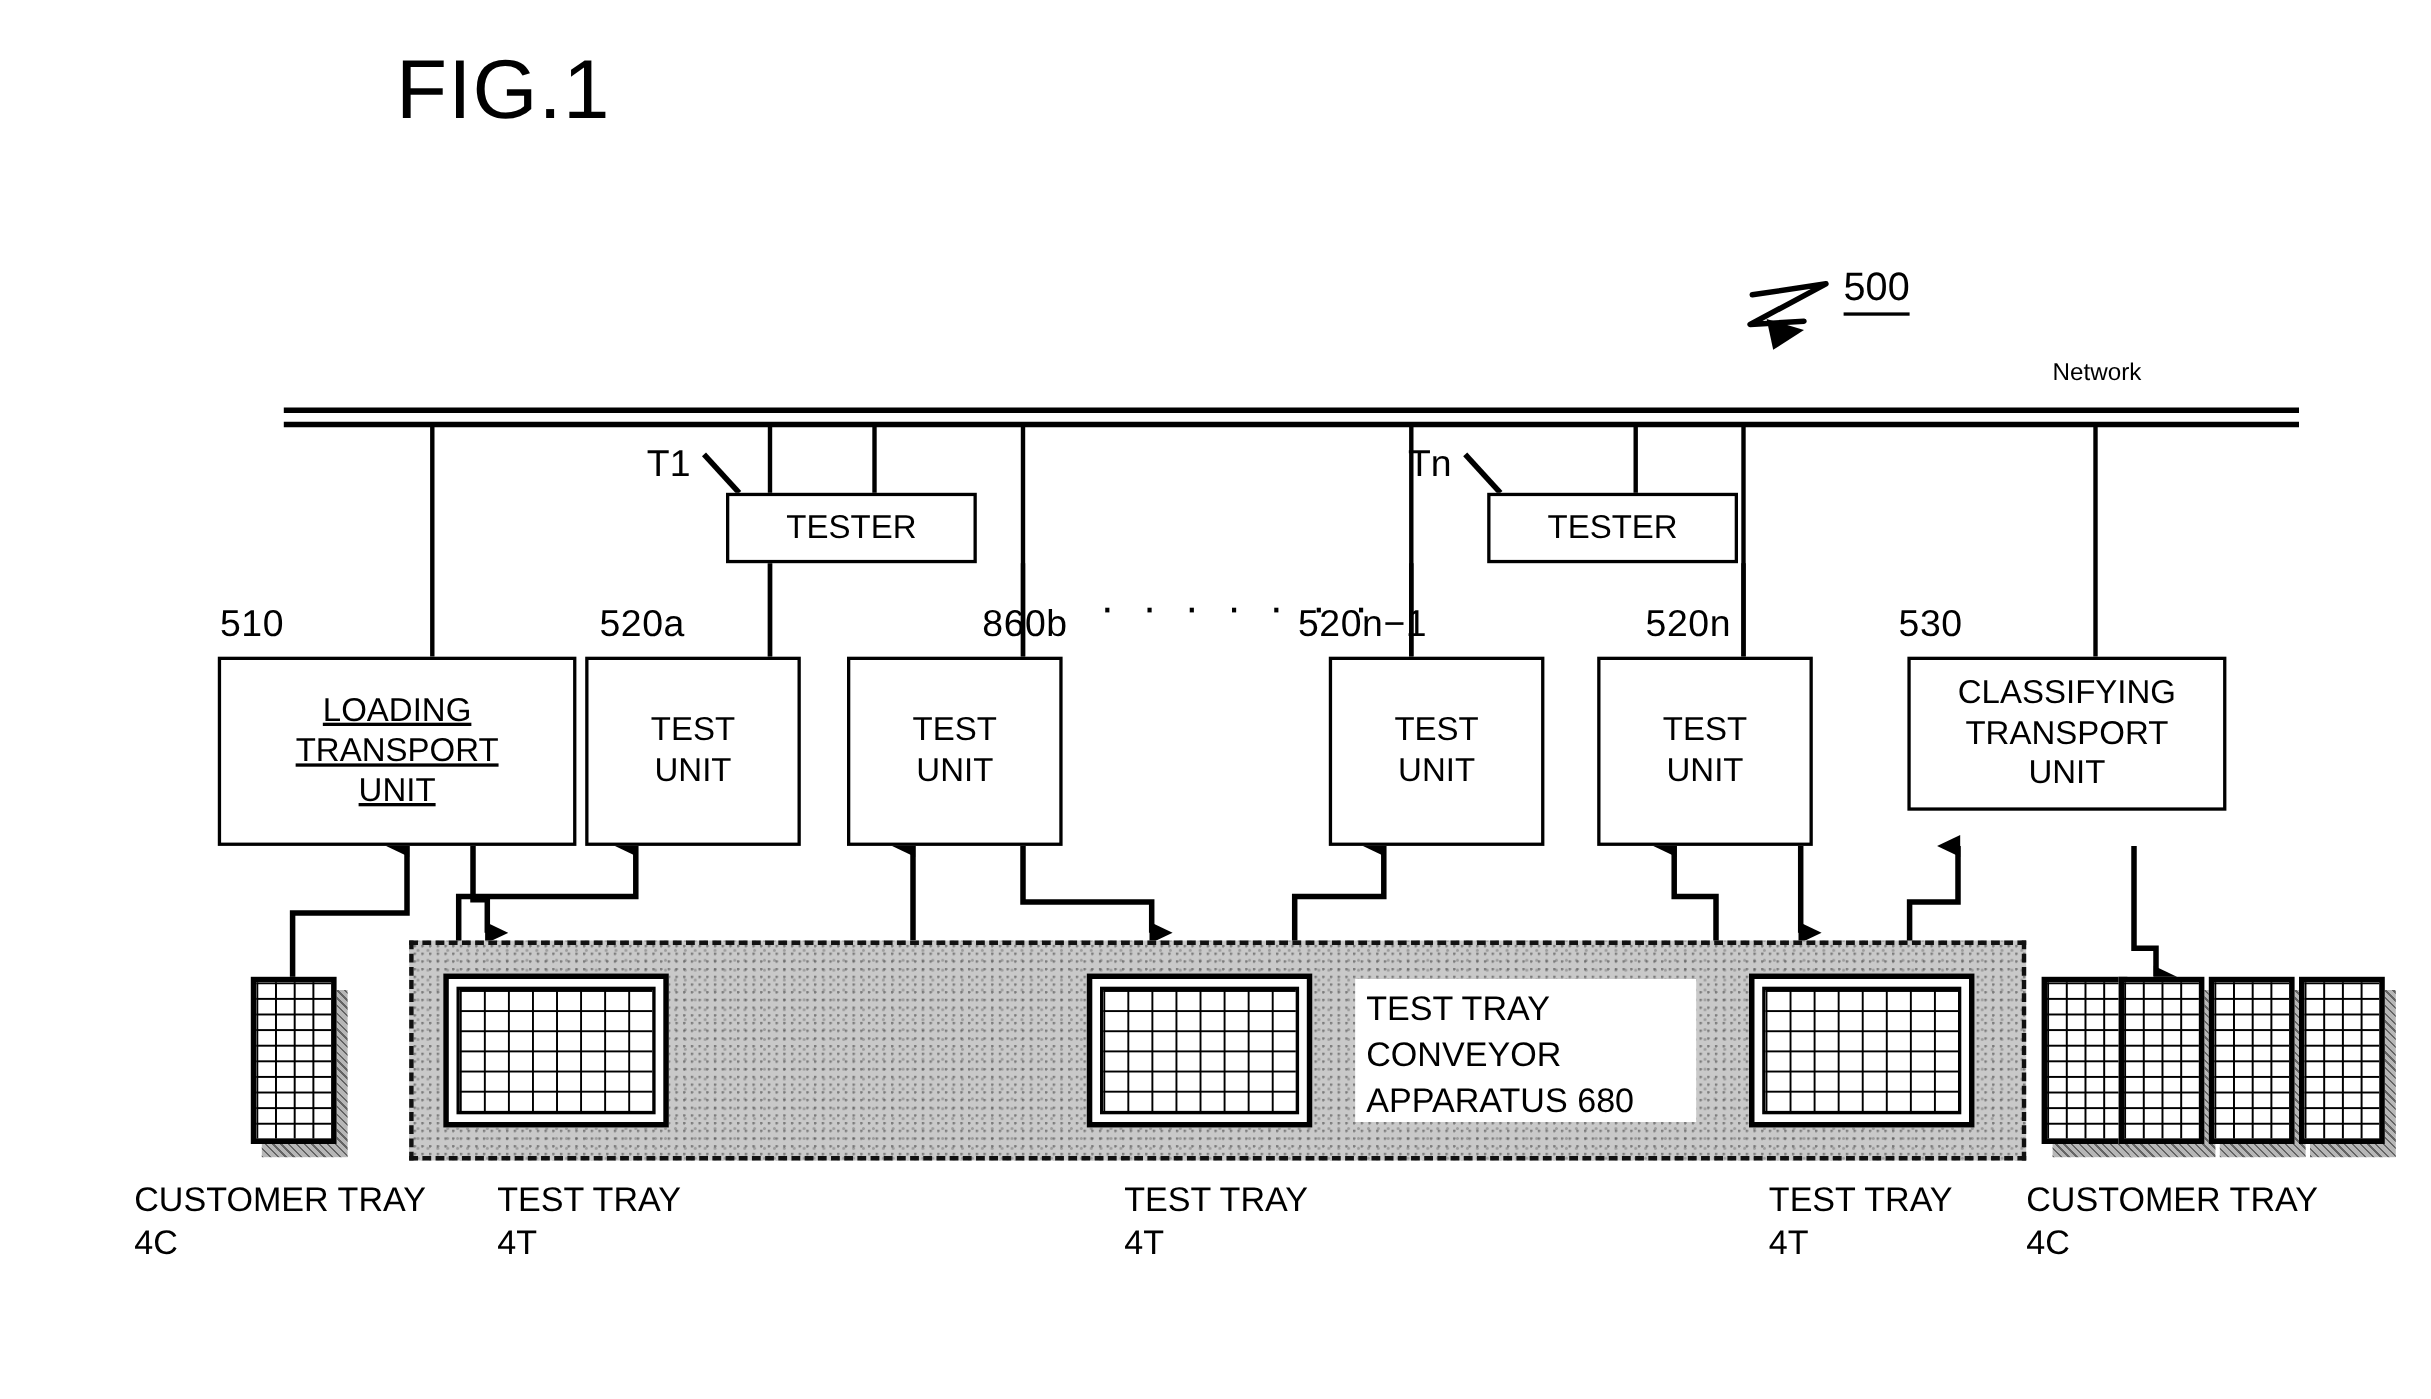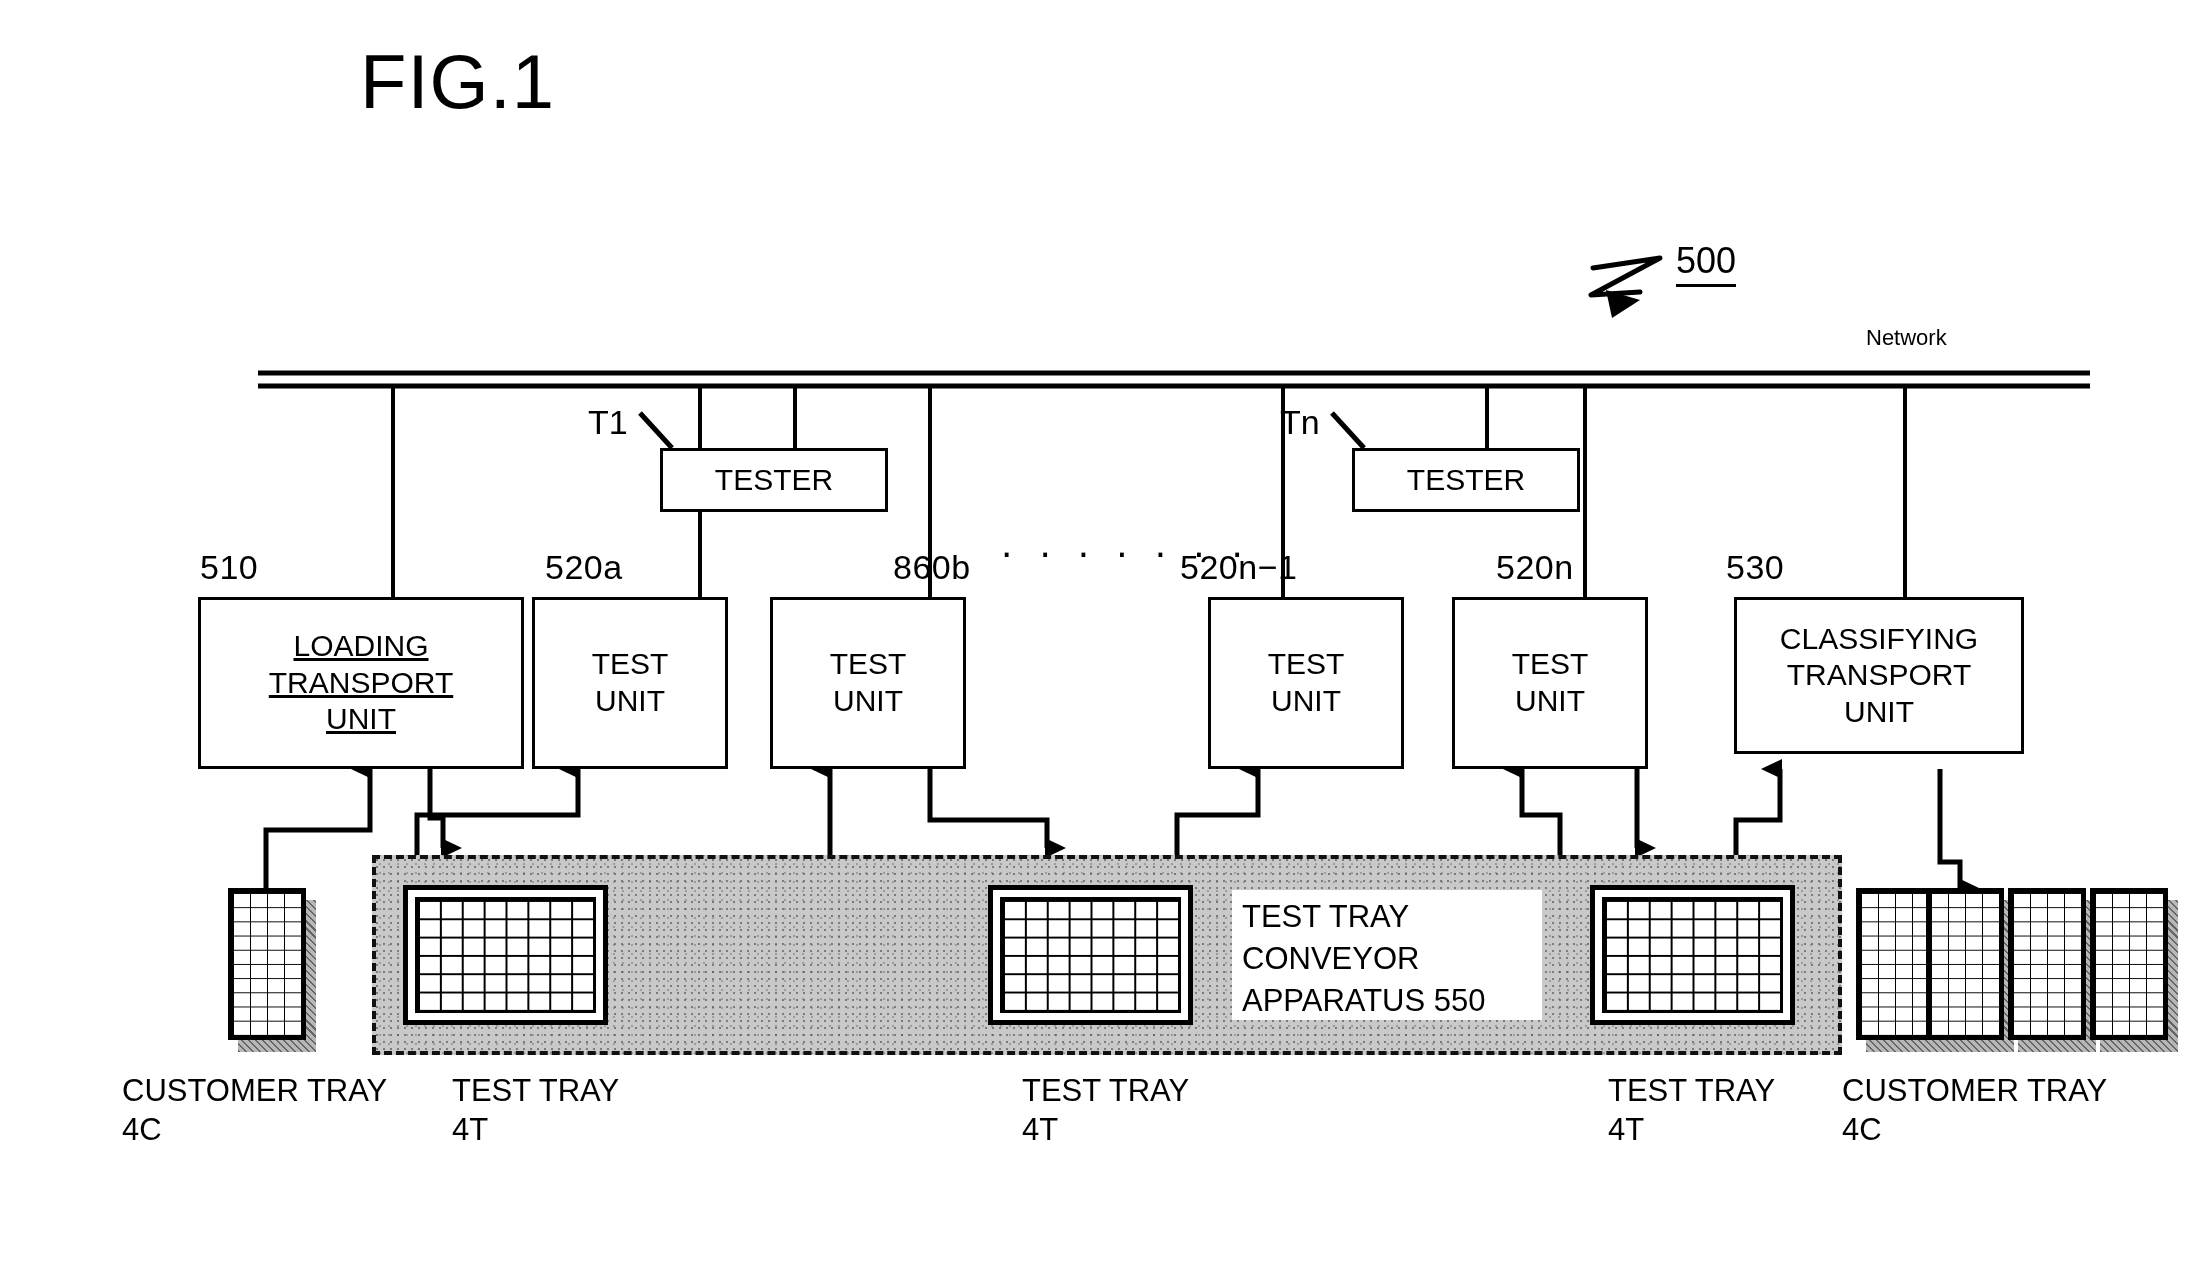--- a/index.html
+++ b/index.html
@@ -259,32 +259,32 @@
   <div class="box" style="left:1208px; top:597px; width:196px; height:172px;">
     <span class="ln">TEST</span>
     <span class="ln">UNIT</span>
   </div>
 
   <div class="box" style="left:1452px; top:597px; width:196px; height:172px;">
     <span class="ln">TEST</span>
     <span class="ln">UNIT</span>
   </div>
 
-  <div class="box" style="left:1734px; top:597px; width:290px; height:157px;">
+  <div class="box" style="left:1734px; top:597px; width:290px; height:140px;">
     <span class="ln">CLASSIFYING</span>
     <span class="ln">TRANSPORT</span>
     <span class="ln">UNIT</span>
   </div>
 
   <div class="conveyor-zone" style="left:372px; top:855px; width:1470px; height:200px;"></div>
 
   <div class="conveyor-caption" style="left:1232px; top:890px; width:310px; height:130px;">
     <span class="ln">TEST TRAY</span>
     <span class="ln">CONVEYOR</span>
-    <span class="ln">APPARATUS 550</span>
+    <span class="ln">APPARATUS 680</span>
   </div>
 
   <div class="test-tray" style="left:403px; top:885px; width:205px; height:140px;">
     <div class="inner"></div>
   </div>
   <div class="test-tray" style="left:988px; top:885px; width:205px; height:140px;">
     <div class="inner"></div>
   </div>
   <div class="test-tray" style="left:1590px; top:885px; width:205px; height:140px;">
     <div class="inner"></div>

